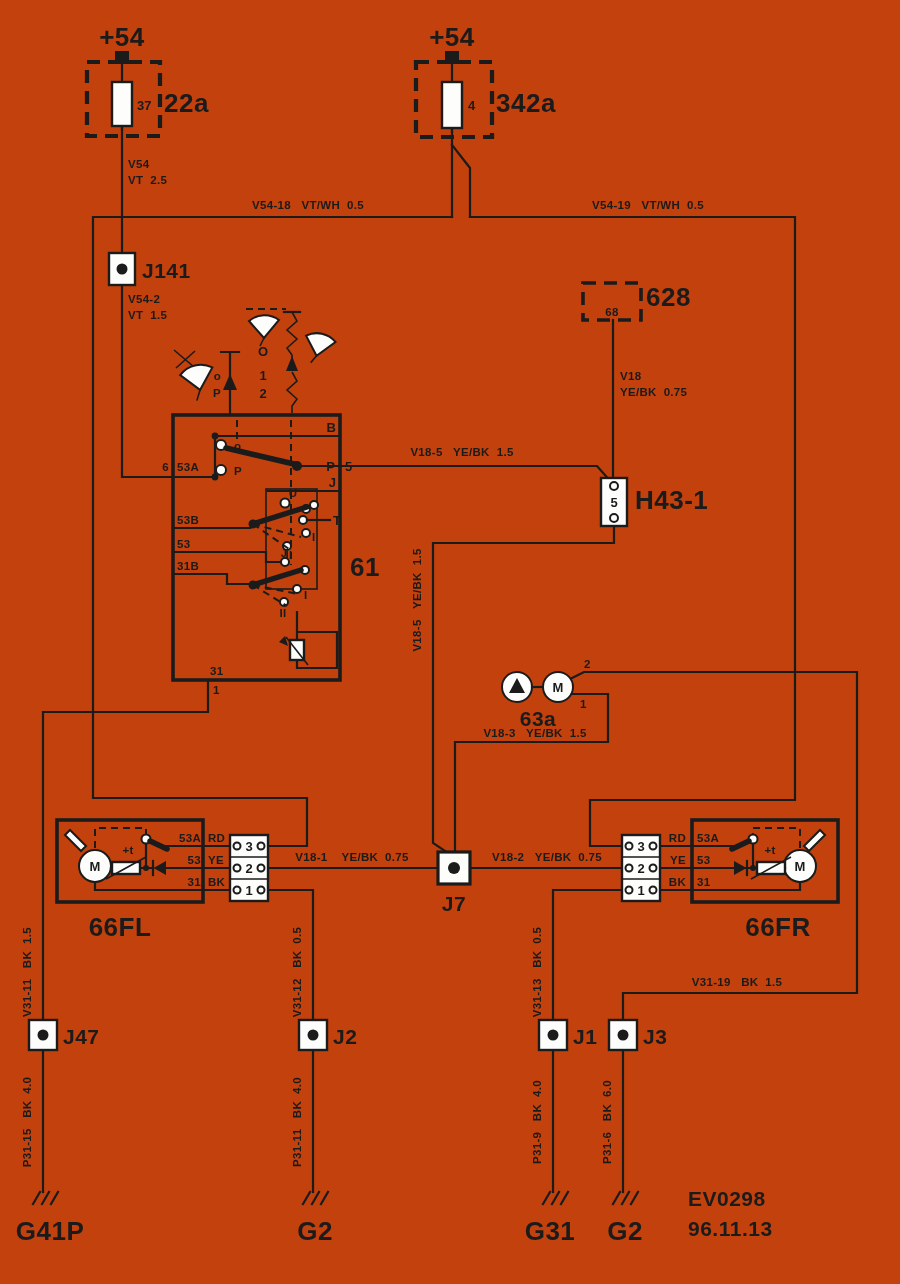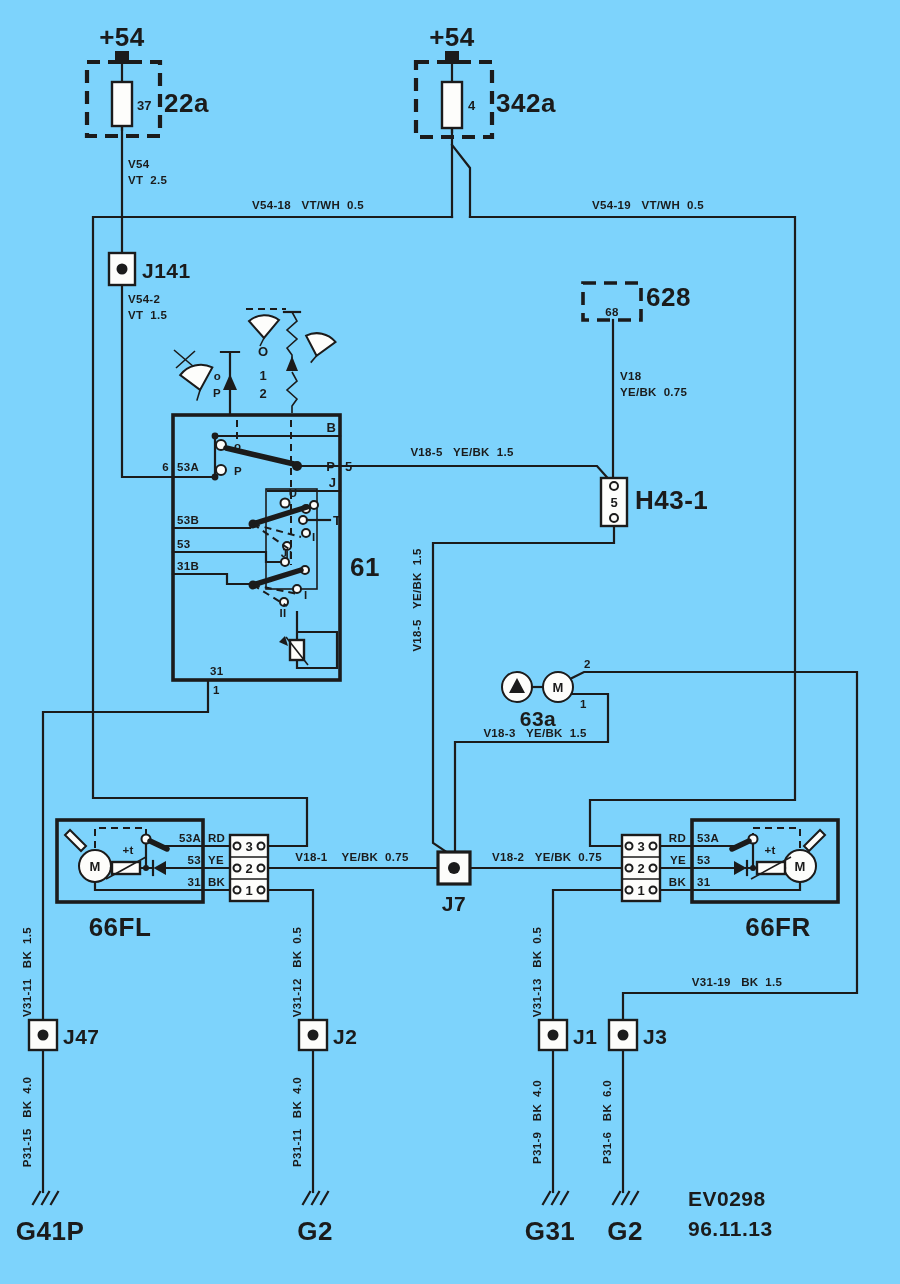--- a/index.html
+++ b/index.html
@@ -1,16 +1,16 @@
 <!DOCTYPE html>
 <html><head>
 <meta charset="utf-8">
 <style>
   html,body{margin:0;padding:0;background:#e9e9e9;}
-  .page{position:relative;width:900px;height:1284px;background:#7dd3fc;margin:0 auto;overflow:hidden;}
+  .page{position:relative;width:900px;height:1284px;background:#c2410c;margin:0 auto;overflow:hidden;}
   svg{position:absolute;left:0;top:0;}
   svg text{font-family:"Liberation Sans","DejaVu Sans",sans-serif;font-weight:bold;fill:#1b1b1b;white-space:pre;}
   .t11{font-size:11.5px;letter-spacing:.3px;}
   .t13{font-size:13px;}
   .t20{font-size:21px;letter-spacing:.5px;}
   .t26{font-size:26px;letter-spacing:.5px;}
   .w{stroke:#1b1b1b;stroke-width:2.2;fill:none;stroke-linecap:square;}
   .wthin{stroke:#1b1b1b;stroke-width:1.6;fill:none;}
   .blade{stroke:#1b1b1b;stroke-width:5.5;fill:none;stroke-linecap:round;}
   .boxthick{stroke:#1b1b1b;stroke-width:3.6;fill:none;}

